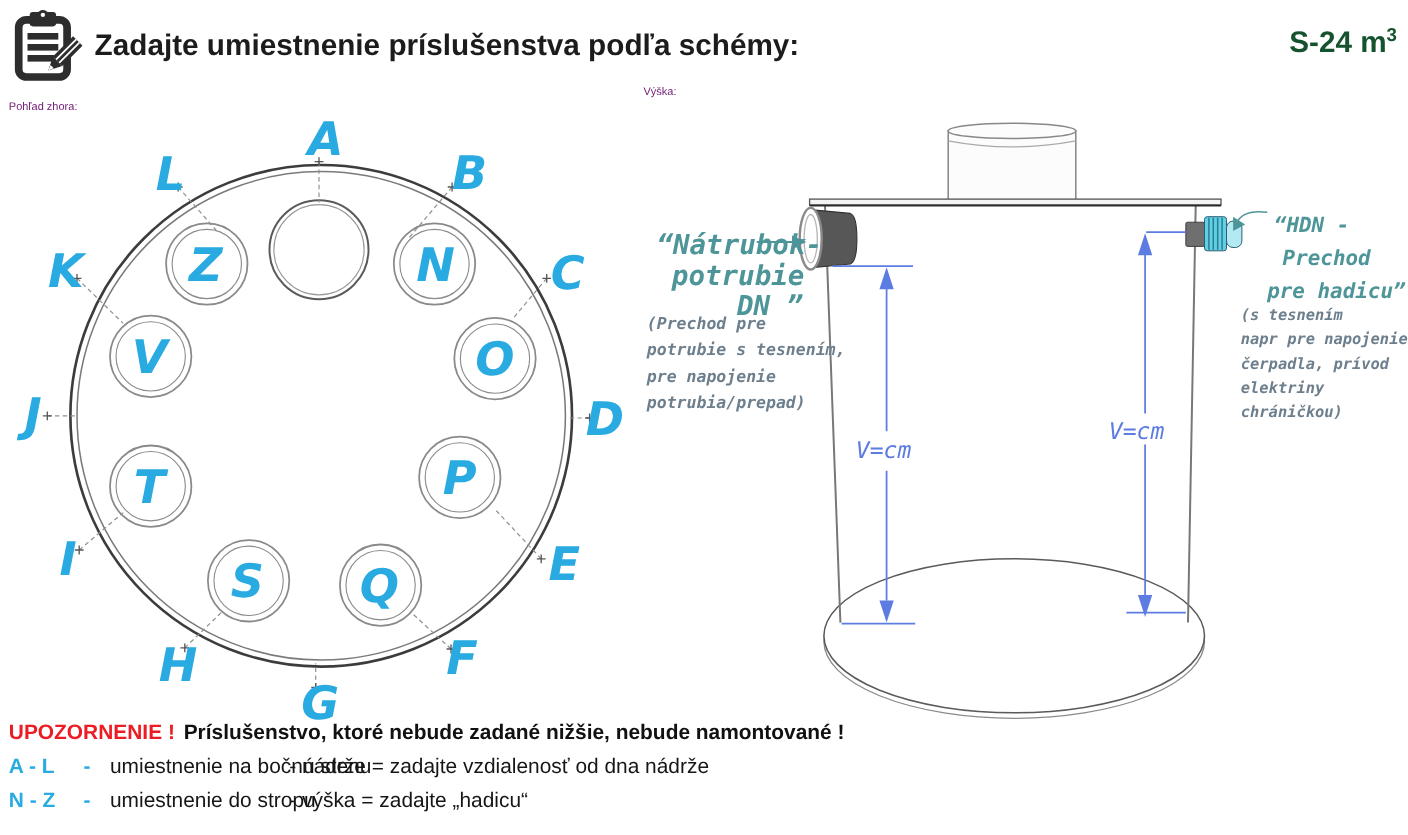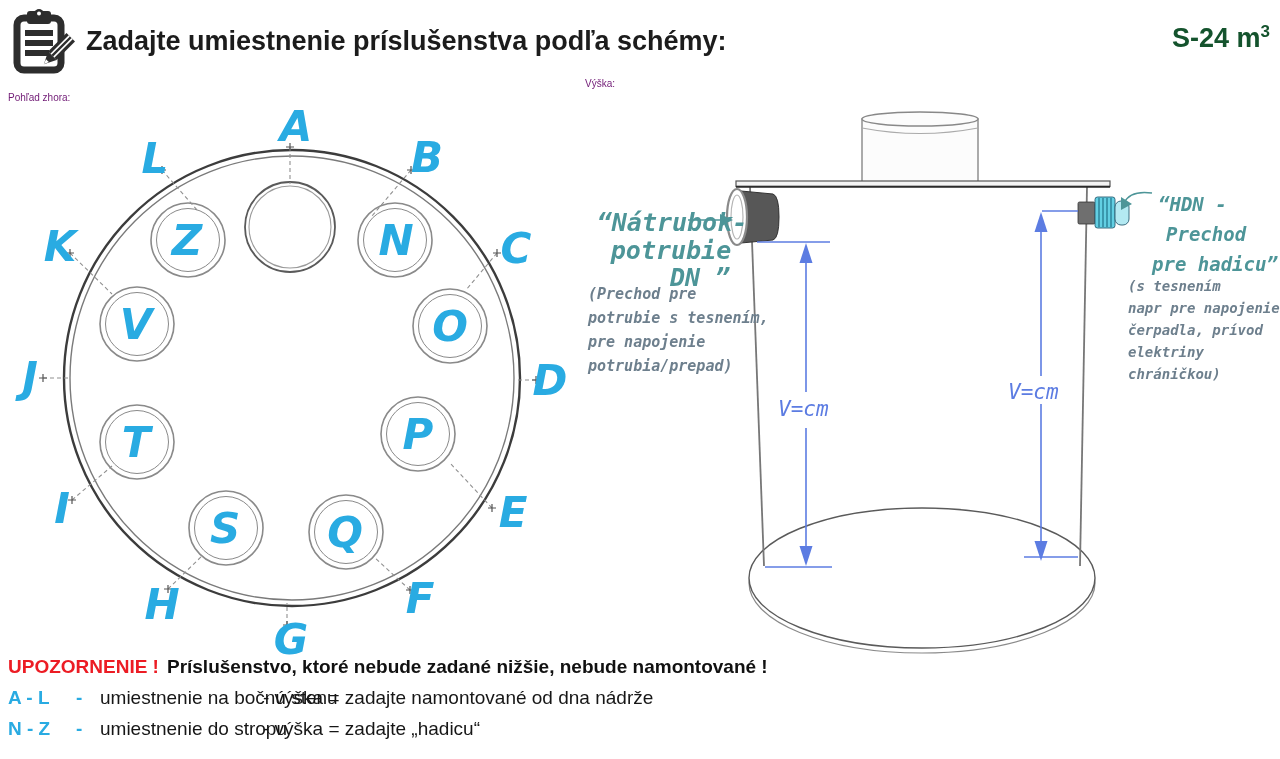--- a/index.html
+++ b/index.html
@@ -239,21 +239,21 @@
 </svg>
 
 <div class="footer">
   <div class="warn-row">
     <span class="warn-label">UPOZORNENIE !</span><span class="warn-text">Príslušenstvo, ktoré nebude zadané nižšie, nebude namontované !</span>
   </div>
   <div class="legend-row">
     <span class="legend-range">A - L</span>
     <span class="legend-dash">-</span>
     <span class="legend-desc">umiestnenie na bočnú stenu</span>
-    <span class="legend-rule">- výška = zadajte namontované od dna nádrže</span>
+    <span class="legend-rule">- nádrže = zadajte vzdialenosť od dna nádrže</span>
   </div>
   <div class="legend-row">
     <span class="legend-range">N - Z</span>
     <span class="legend-dash">-</span>
     <span class="legend-desc">umiestnenie do stropu</span>
     <span class="legend-rule">- výška = zadajte „hadicu“</span>
   </div>
 </div>
 
 </body></html>

